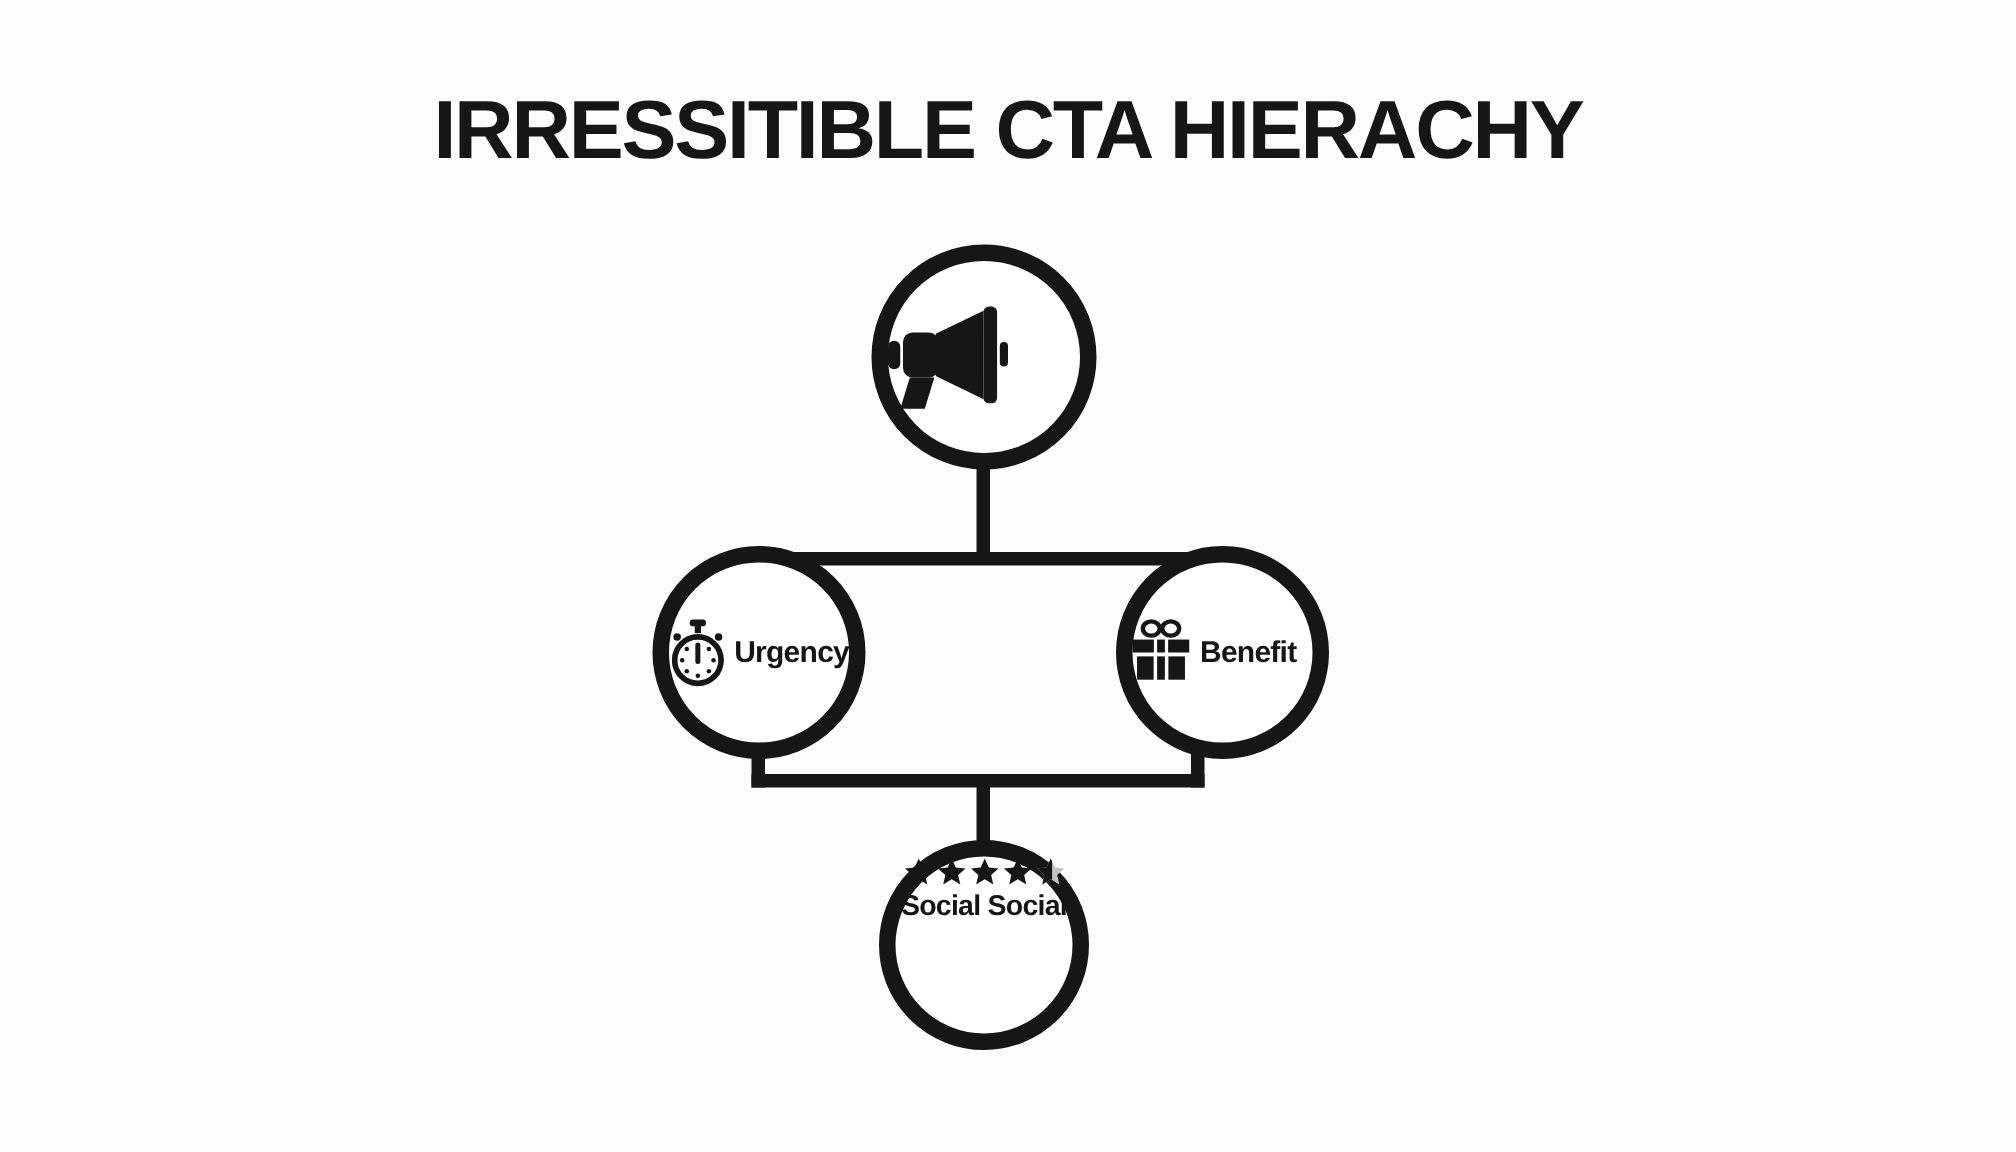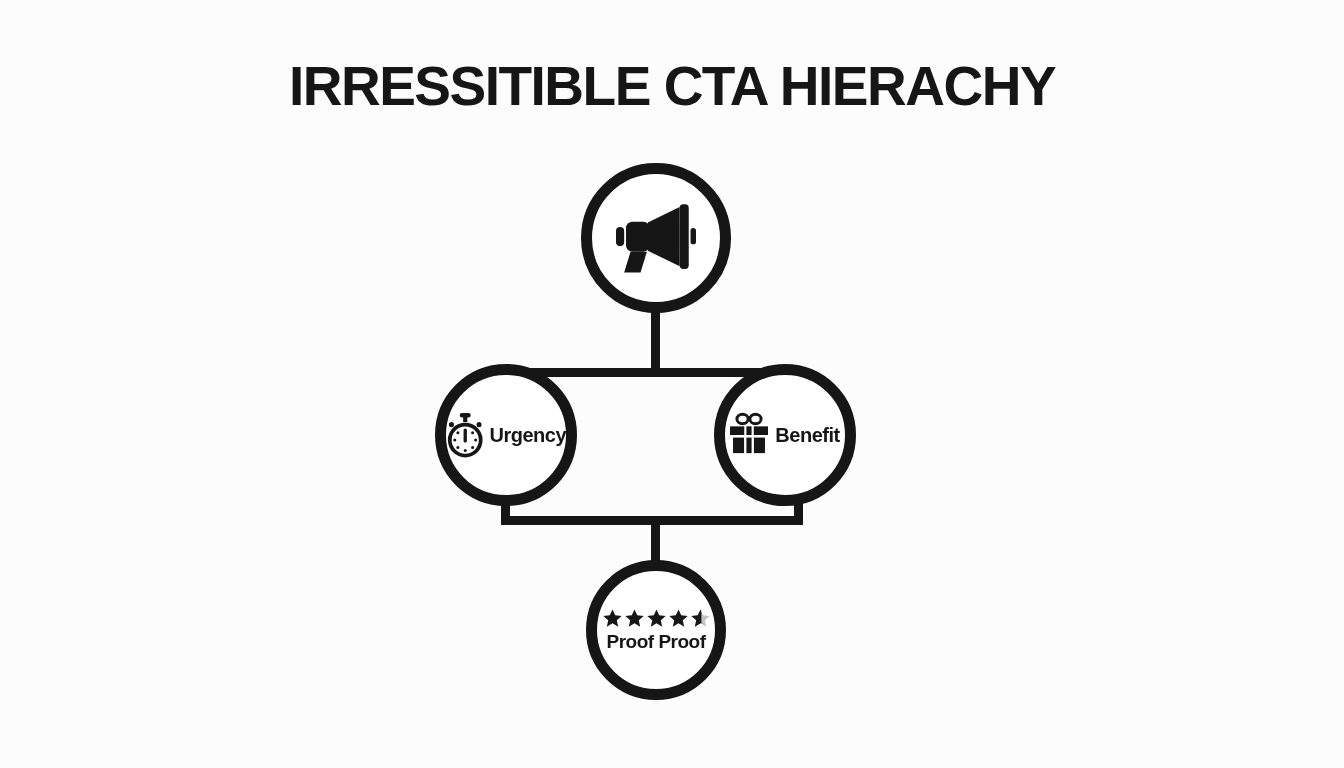--- a/index.html
+++ b/index.html
@@ -36,25 +36,25 @@
   .line-branch-bottom { left: 501px; top: 516px; width: 302px; height: 9px;  }
   .line-social-up     { left: 651px; top: 520px; width: 9px;   height: 48px; }
   .node {
     position: absolute;
     box-sizing: border-box;
     background: var(--node-fill, #ffffff);
     border: 11px solid var(--ink, #161616);
     border-radius: 50%;
     display: flex;
     align-items: center;
-    justify-content: center;
+    justify-content: flex-start;
   }
   .node-cta     { left: 581px; top: 163px; width: 150px; height: 150px; }
   .node-urgency { left: 435px; top: 364px; width: 142px; height: 142px; gap: 5px; }
-  .node-benefit { left: 714px; top: 364px; width: 142px; height: 142px; gap: 7px; }
+  .node-benefit { left: 744px; top: 364px; width: 142px; height: 142px; gap: 7px; }
   .node-social  { left: 586px; top: 560px; width: 140px; height: 140px; flex-direction: column; gap: 2px; }
   .cta-label {
     position: absolute;
     left: 752px;
     top: 211px;
     font-size: 50px;
     font-weight: 700;
     line-height: 1;
     letter-spacing: 0px;
   }
@@ -146,16 +146,16 @@
       <svg class="star" viewBox="0 0 24 24" aria-hidden="true">
         <defs>
           <clipPath id="half-star-clip">
               <rect x="0" y="0" width="13" height="24"></rect>
             </clipPath>
         </defs>
         <path class="muted" d="M12 1.6 L15.1 8.4 L22.5 9.1 L16.9 14 L18.5 21.3 L12 17.4 L5.5 21.3 L7.1 14 L1.5 9.1 L8.9 8.4 Z"></path>
         <path clip-path="url(#half-star-clip)" d="M12 1.6 L15.1 8.4 L22.5 9.1 L16.9 14 L18.5 21.3 L12 17.4 L5.5 21.3 L7.1 14 L1.5 9.1 L8.9 8.4 Z"></path>
       </svg>
     </div>
-    <span class="node-label social-label">Proof Proof</span>
+    <span class="node-label social-label">Social Social</span>
   </div>
 
 </div>
 
 </body></html>

